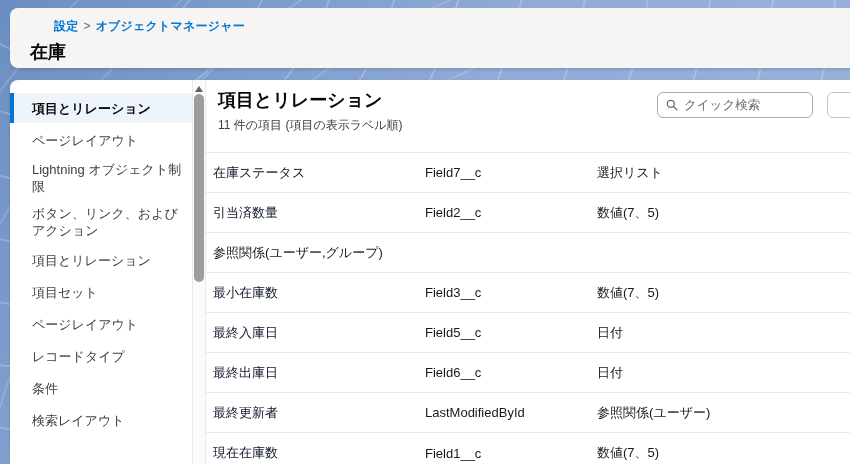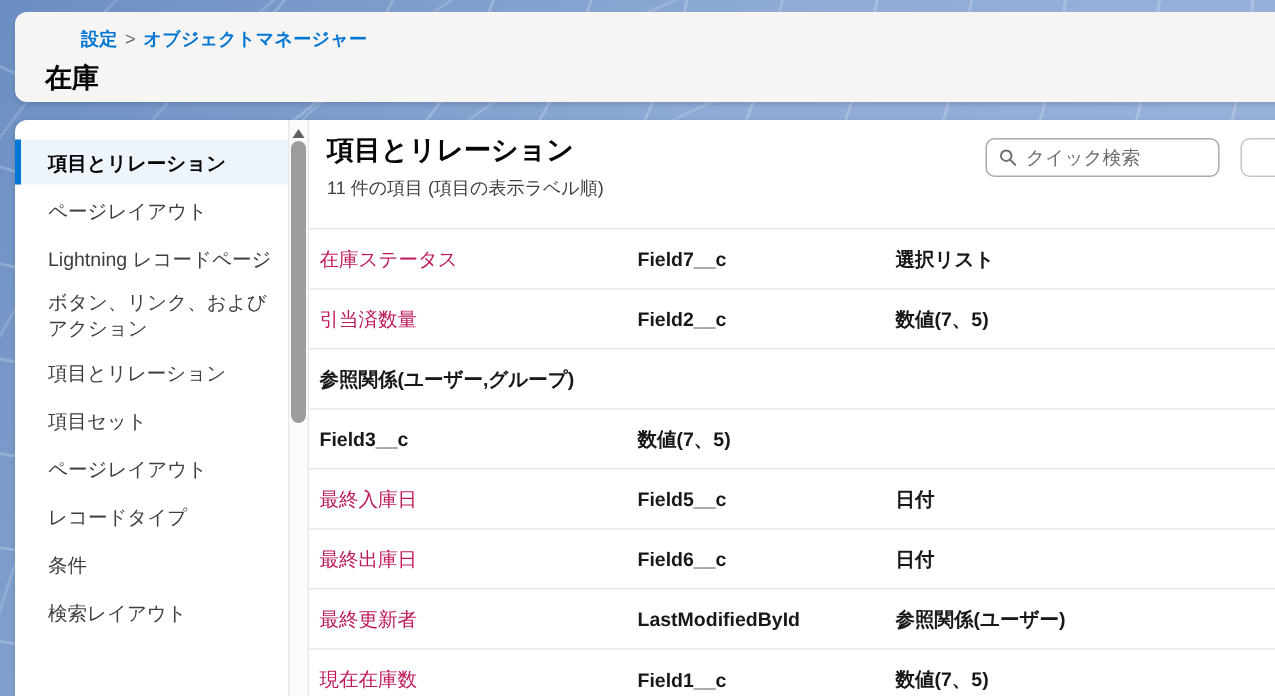--- a/index.html
+++ b/index.html
@@ -100,39 +100,39 @@
   
   .field-table { border-top:1px solid #e8e8e8; }
   .field-row {
     height:40px; display:grid;
     grid-template-columns:212px 172px auto;
     align-items:center; padding-left:7px;
     border-bottom:1px solid #e8e8e8;
     font-size:13px;
   }
   .field-row:last-child { border-bottom:none; }
-  .field-label a { color:#be185d; text-decoration:none; cursor:pointer; }
-  .field-api, .field-type { color:#181818;font-weight:bold; }
+  .field-label a { color:#0f172a; text-decoration:none; cursor:pointer; }
+  .field-api, .field-type { color:#181818; }
 </style>
 </head>
 <body>
 
 <div class="header-card">
   <div class="breadcrumb">
     <a>設定</a><span class="sep">&gt;</span><a>オブジェクトマネージャー</a>
   </div>
   <div class="page-title">在庫</div>
 </div>
 
 <div class="content-panel">
 
   <div class="sidebar">
     <div class="nav-item selected">項目とリレーション</div>
     <div class="nav-item">ページレイアウト</div>
-    <div class="nav-item">Lightning レコードページ</div>
+    <div class="nav-item">Lightning オブジェクト制限</div>
     <div class="nav-item">ボタン、リンク、およびアクション</div>
     <div class="nav-item">項目とリレーション</div>
     <div class="nav-item">項目セット</div>
     <div class="nav-item">ページレイアウト</div>
     <div class="nav-item">レコードタイプ</div>
     <div class="nav-item">条件</div>
     <div class="nav-item">検索レイアウト</div>
   </div>
 
   <div class="scroll-strip">
@@ -164,20 +164,21 @@
       </div>
       <div class="field-row">
         <div class="field-label"><a>引当済数量</a></div>
         <div class="field-api">Field2__c</div>
         <div class="field-type">数値(7、5)</div>
       </div>
       <div class="field-row">
         <div class="field-type">参照関係(ユーザー,グループ)</div>
       </div>
       <div class="field-row">
+        <div class="field-label"><a>最小在庫数</a></div>
         <div class="field-api">Field3__c</div>
         <div class="field-type">数値(7、5)</div>
       </div>
       <div class="field-row">
         <div class="field-label"><a>最終入庫日</a></div>
         <div class="field-api">Field5__c</div>
         <div class="field-type">日付</div>
       </div>
       <div class="field-row">
         <div class="field-label"><a>最終出庫日</a></div>

